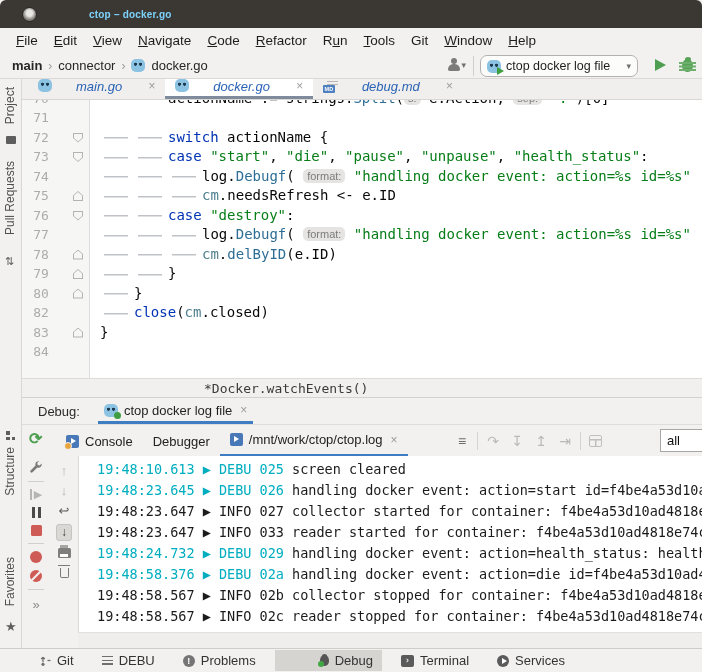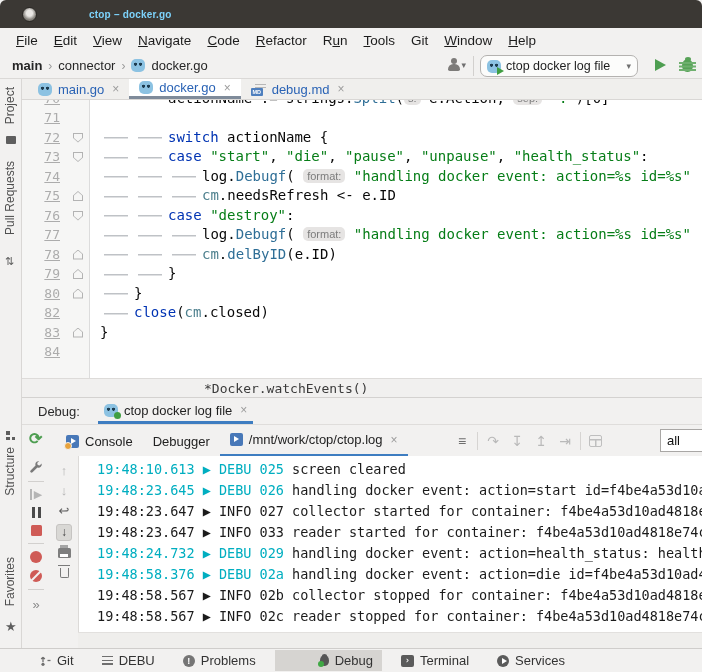--- a/index.html
+++ b/index.html
@@ -57,33 +57,33 @@
   
   .stripe { position:absolute; left:0; top:79px; width:22px; height:569px; background:#F2F1F0; border-right:1px solid #D9D7D5; }
   .vlabel { position:absolute; left:3px; writing-mode:vertical-rl; transform:rotate(180deg); font-size:12px; color:#4F4F4F; }
   .stripe-ic { position:absolute; left:5px; font-size:11px; color:#5E5E5E; }
   .mini-folder { position:absolute; left:6px; width:10px; height:8px; background:#5E5E5E; border-radius:1px; }
   .mini-blocks { position:absolute; left:6px; width:9px; height:9px;
     background:linear-gradient(#5E5E5E 0 0) 0 0/4px 4px no-repeat, linear-gradient(#5E5E5E 0 0) 0 6px/4px 3px no-repeat, linear-gradient(#5E5E5E 0 0) 6px 6px/3px 3px no-repeat; }
 
   
   .tabbar { position:absolute; left:22px; top:79px; width:680px; height:21px; background:#F0EFED; border-bottom:1px solid #D9D7D5; display:flex; padding-left:6px; }
-  .etab { display:flex; align-items:center; gap:6px; padding:0 10px; font-size:13px; color:#2A63B5; position:relative; }
+  .etab { display:flex; gap:24px; padding:0 10px; font-size:13px; color:#2A63B5; position:relative;font-style:italic; }
   .etab.active { background:#FFFFFF; border-bottom:3px solid #7F8B9A; }
   .tab-close { color:#9C9C9C; font-size:12px; margin-left:2px; }
 
   
   .editor { position:absolute; left:22px; top:100px; width:680px; height:278px; background:
     linear-gradient(to right, #F6F6F5 0 67px, #DCDCDC 67px 68px, #FFFFFF 68px); overflow:hidden; }
   .code-area { margin-top:0; }
   .crow { height:19.5px; line-height:19.5px; white-space:pre; overflow:hidden; display:flex; }
   .crow.partial { height:8px; }
   .crow.partial .cinner { margin-top:-11.5px; }
   .cinner { display:flex; height:19.5px; line-height:19.5px; width:100%; }
-  .ln { width:46px; text-align:right; padding-right:8px; color:#ACACAC; font:13px/19.5px "DejaVu Sans Mono", monospace; flex:none;text-decoration:underline; }
+  .ln { width:46px; text-align:center; padding-right:8px; color:#ACACAC; font:13px/19.5px "DejaVu Sans Mono", monospace; flex:none; }
   .foldc { width:22px; flex:none; position:relative; }
   .fold-shape { position:absolute; left:5px; top:5px; width:10px; height:10px; background:#B3B3B3; }
   .fold-inner { position:absolute; left:1px; top:1px; width:8px; height:8px; background:#F6F6F5; }
   .f-open, .f-open .fold-inner { clip-path:polygon(0 0,100% 0,100% 55%,50% 100%,0 55%); }
   .f-closed, .f-closed .fold-inner { clip-path:polygon(0 45%,50% 0,100% 45%,100% 100%,0 100%); }
   .code { font:14px/19.5px "DejaVu Sans Mono", monospace; color:#000; white-space:pre; padding-left:10px; }
   .sk { color:#0033B3; } .ss { color:#067D17; } .sm { color:#2E6E96; } .sr { color:#4E808E; } .sp { color:#080808; }
   .tabd { display:inline-block; width:34px; height:1em; vertical-align:middle;
     background:linear-gradient(#BFC2C6 0 0) 4px 55%/24px 1.5px no-repeat; }
   .hint { display:inline-block; background:#E6E4E3; color:#7C7C7C; border-radius:5px;

